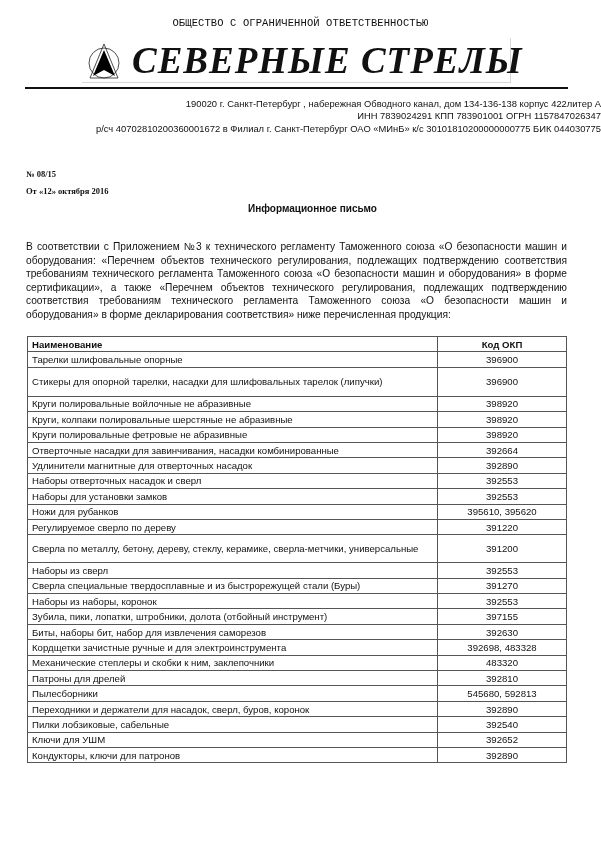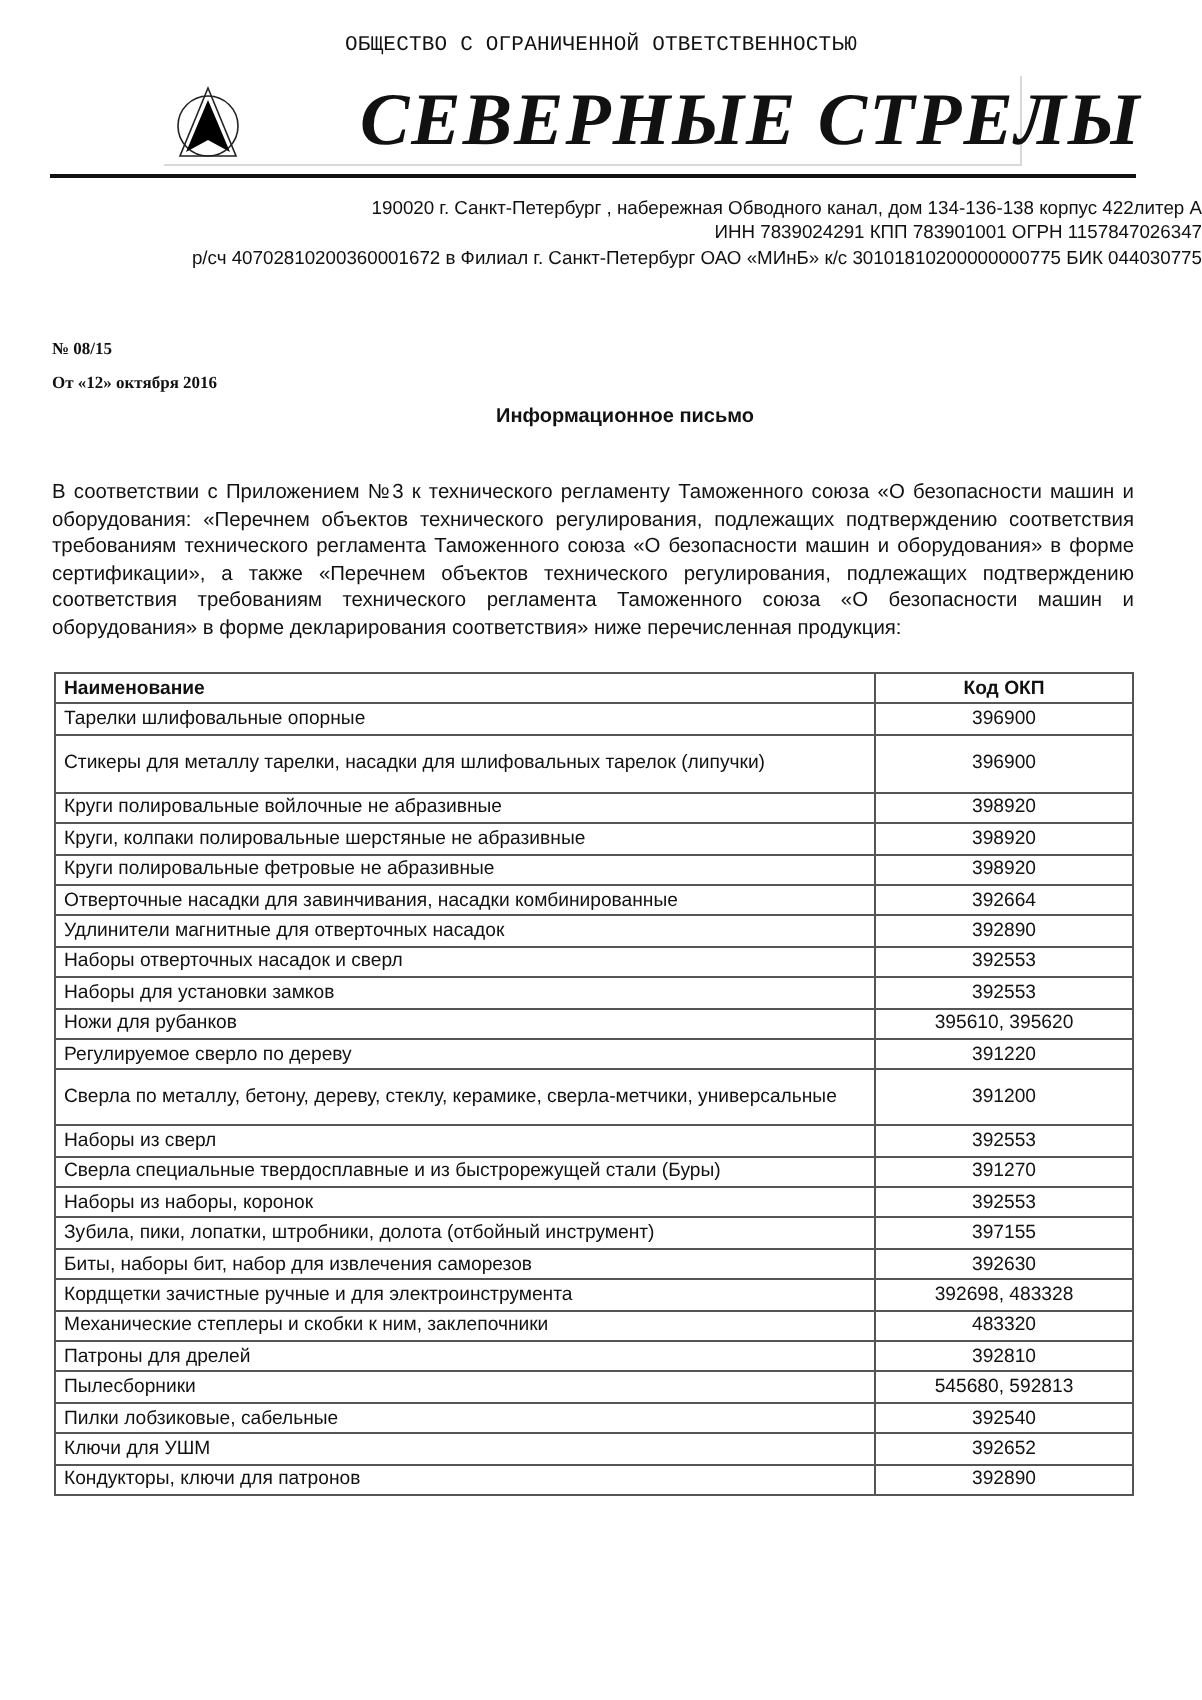--- a/index.html
+++ b/index.html
@@ -1,21 +1,21 @@
 <!DOCTYPE html>
 <html><head>
 <meta charset="utf-8">
 <style>
   html, body { margin: 0; padding: 0; background: #ffffff; }
   body { width: 601px; height: 850px; position: relative; overflow: hidden; color: #111; font-family: "Liberation Sans", sans-serif; }
   .abs { position: absolute; }
   .org-type { left: 0; width: 601px; top: 17px; text-align: center; font-size: 10.5px; letter-spacing: 0.1px; font-family: Liberation Mono, monospace; }
   .logo-box { left: 82px; top: 38px; width: 428px; height: 44px; border-right: 1px solid #d8d8d8; border-bottom: 1px solid #d8d8d8; }
   .logo-icon { left: 86px; top: 42px; width: 36px; height: 38px; }
-  .logo-text { left: 132px; top: 40px; font-family: "Liberation Serif", serif; font-style: italic; font-weight: bold; font-size: 37px; letter-spacing: 1px; line-height: 42px; white-space: nowrap; margin-left: 48px; }
+  .logo-text { left: 132px; top: 40px; font-family: "Liberation Serif", serif; font-style: italic; font-weight: bold; font-size: 37px; letter-spacing: 1px; line-height: 42px; white-space: nowrap; }
   .rule { left: 25px; top: 87px; width: 543px; height: 2px; background: #111; }
   .addr { left: 0; width: 601px; text-align: right; font-size: 9.4px; line-height: 12.5px; }
   .addr1 { top: 98px; } .addr2 { top: 110px; } .addr3 { top: 123px; }
   .docnum { left: 26px; top: 169px; font-family: "Liberation Serif", serif; font-weight: bold; font-size: 8.5px; }
   .docdate { left: 26px; top: 186px; font-family: "Liberation Serif", serif; font-weight: bold; font-size: 8.5px; text-align: center; }
   .title { left: 12px; width: 601px; top: 203px; text-align: center; font-weight: bold; font-size: 10px; }
   .para { left: 26px; top: 240px; width: 541px; font-size: 10.2px; line-height: 13.5px; text-align: justify; }
   table.prod { position: absolute; left: 27px; top: 336px; width: 540px; border-collapse: collapse; font-size: 9.6px; }
   table.prod td, table.prod th { border: 1px solid #555; padding: 0 4px; height: 14.4px; line-height: 13px; vertical-align: middle; }
   table.prod th { font-weight: bold; text-align: left; }
@@ -52,21 +52,21 @@
       <th>Наименование</th>
       <th class="code">Код ОКП</th>
     </tr>
   </thead>
   <tbody>
     <tr>
         <td>Тарелки шлифовальные опорные</td>
         <td class="code">396900</td>
       </tr>
     <tr class="tall">
-        <td>Стикеры для металлу тарелки, насадки для шлифовальных тарелок (липучки)</td>
+        <td>Стикеры для опорной тарелки, насадки для шлифовальных тарелок (липучки)</td>
         <td class="code">396900</td>
       </tr>
     <tr>
         <td>Круги полировальные войлочные не абразивные</td>
         <td class="code">398920</td>
       </tr>
     <tr>
         <td>Круги, колпаки полировальные шерстяные не абразивные</td>
         <td class="code">398920</td>
       </tr>
@@ -132,20 +132,24 @@
       </tr>
     <tr>
         <td>Патроны для дрелей</td>
         <td class="code">392810</td>
       </tr>
     <tr>
         <td>Пылесборники</td>
         <td class="code">545680, 592813</td>
       </tr>
     <tr>
+        <td>Переходники и держатели для насадок, сверл, буров, коронок</td>
+        <td class="code">392890</td>
+      </tr>
+    <tr>
         <td>Пилки лобзиковые, сабельные</td>
         <td class="code">392540</td>
       </tr>
     <tr>
         <td>Ключи для УШМ</td>
         <td class="code">392652</td>
       </tr>
     <tr>
         <td>Кондукторы, ключи для патронов</td>
         <td class="code">392890</td>

